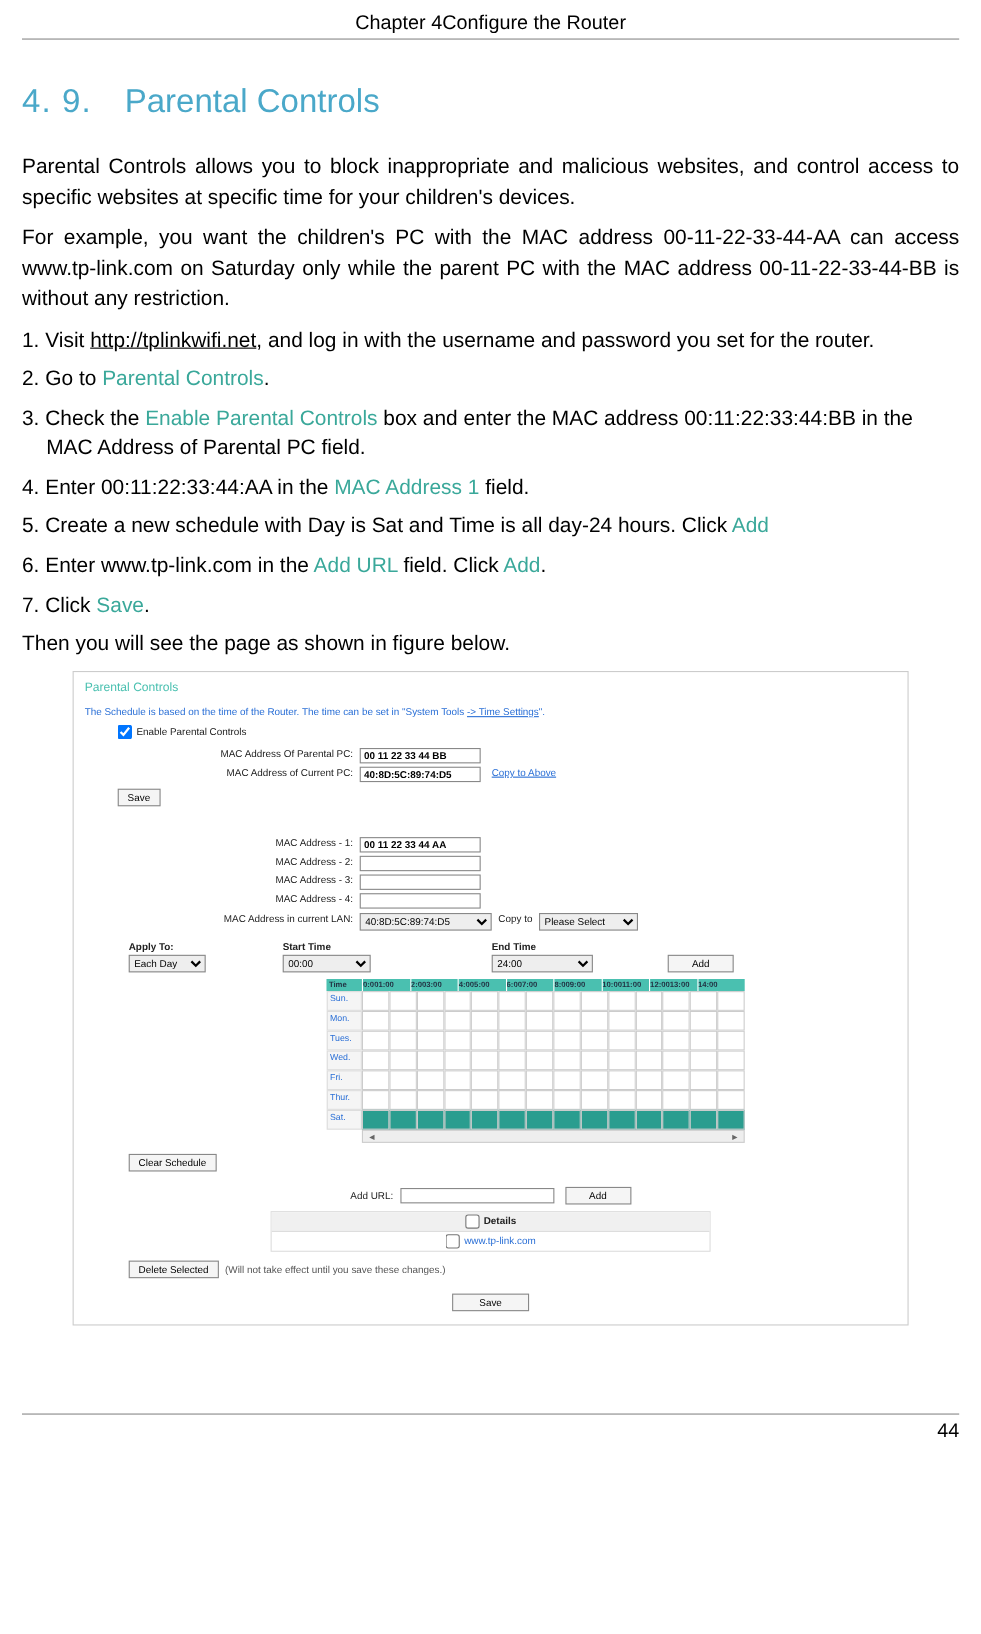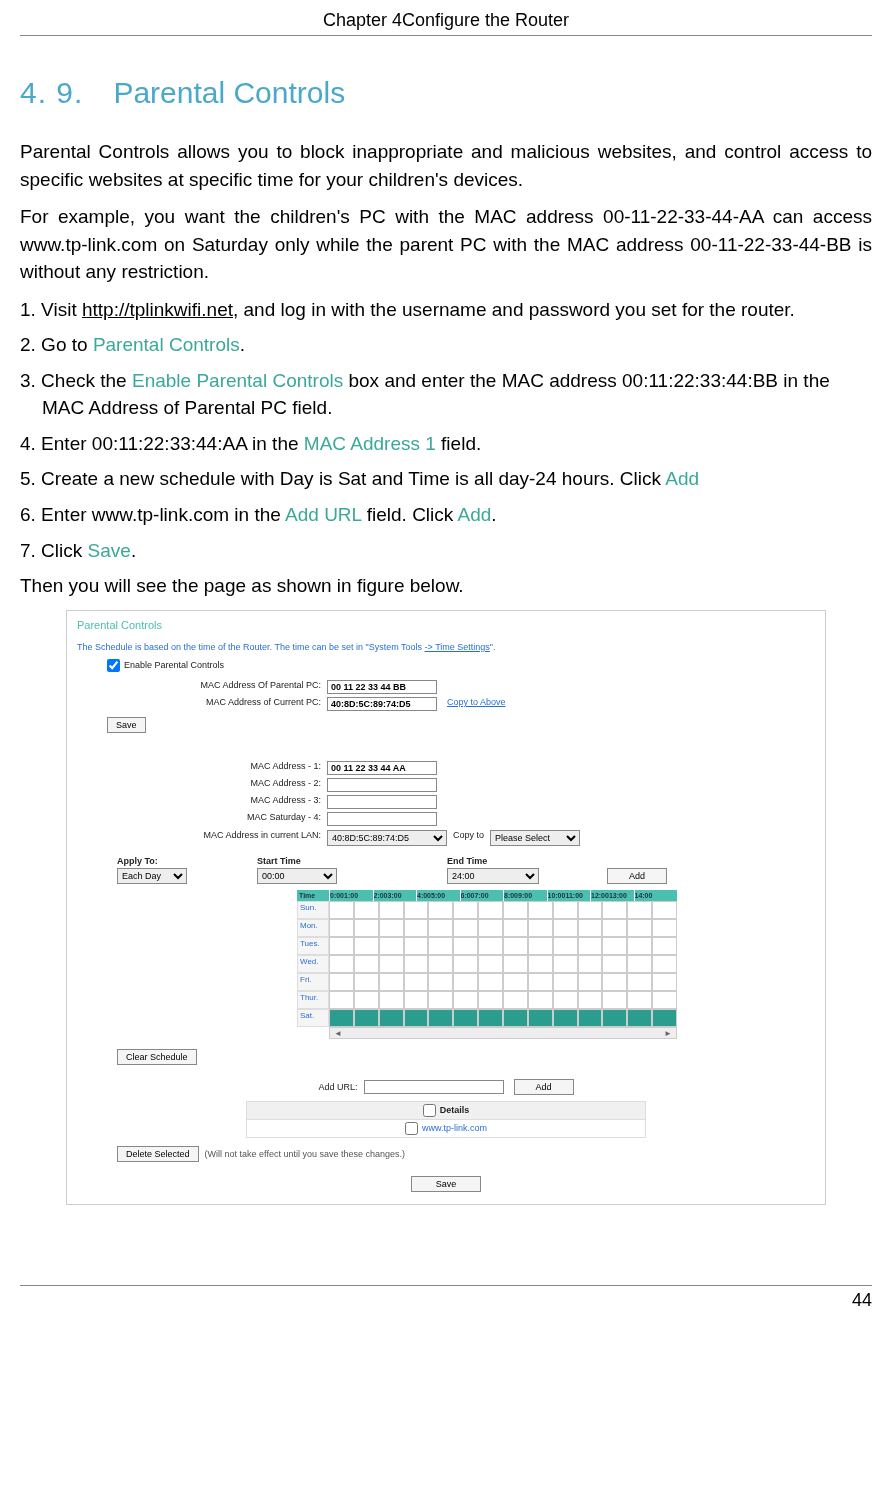--- a/index.html
+++ b/index.html
@@ -229,21 +229,21 @@
     </div>
     <div class="ru-form-row">
       <div class="ru-label">MAC Address - 2:</div>
       <input class="ru-input" style="">
     </div>
     <div class="ru-form-row">
       <div class="ru-label">MAC Address - 3:</div>
       <input class="ru-input" style="">
     </div>
     <div class="ru-form-row">
-      <div class="ru-label">MAC Saturday - 4:</div>
+      <div class="ru-label">MAC Address - 4:</div>
       <input class="ru-input" style="">
     </div>
     <div class="ru-form-row" style="margin-top:4px;">
       <div class="ru-label">MAC Address in current LAN:</div>
       <select class="ru-select" style="width:120px;">
         <option>40:8D:5C:89:74:D5</option>
       </select>
       <span style="font-size:9px; margin:0 6px;">Copy to</span>
       <select class="ru-select" style="width:90px;">
         <option>Please Select</option>

